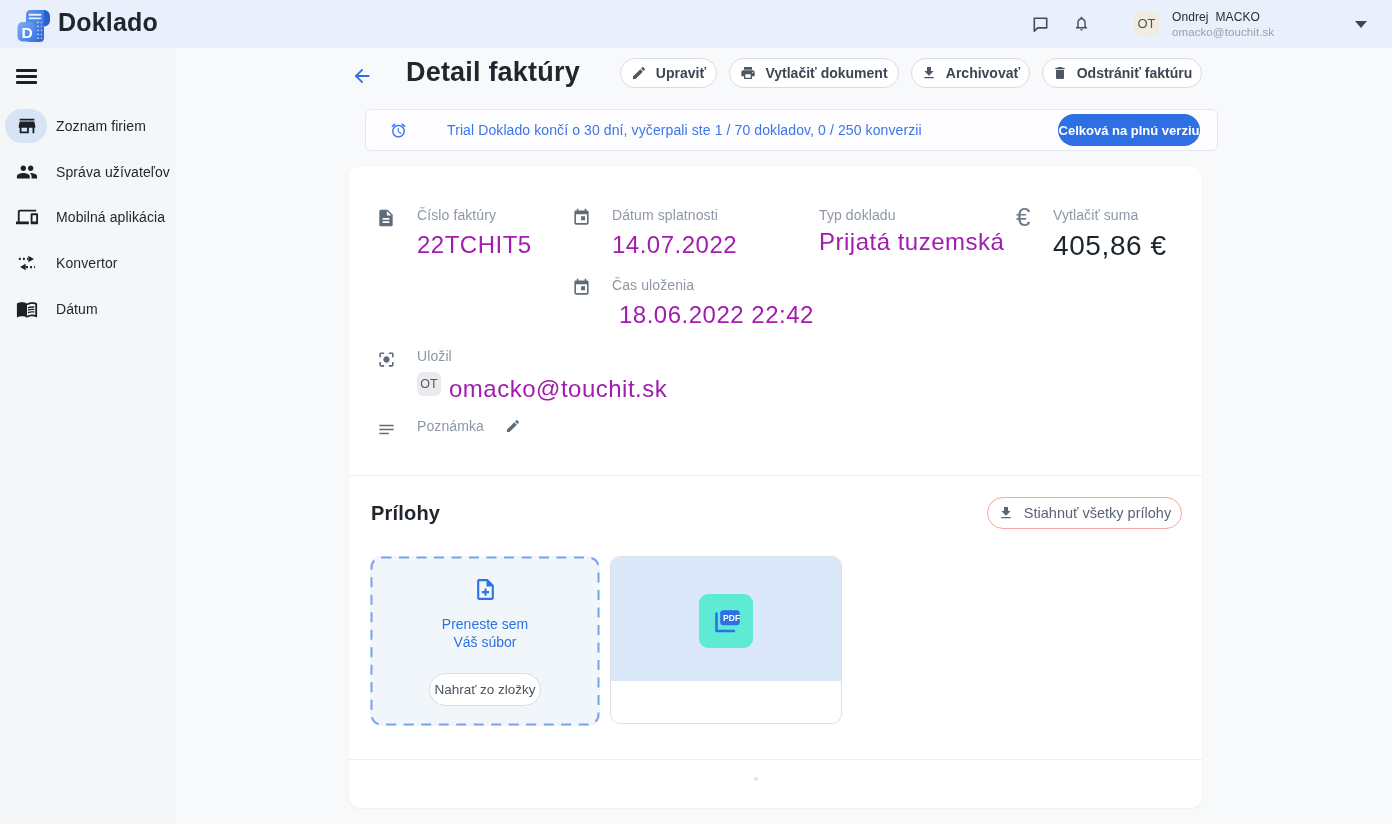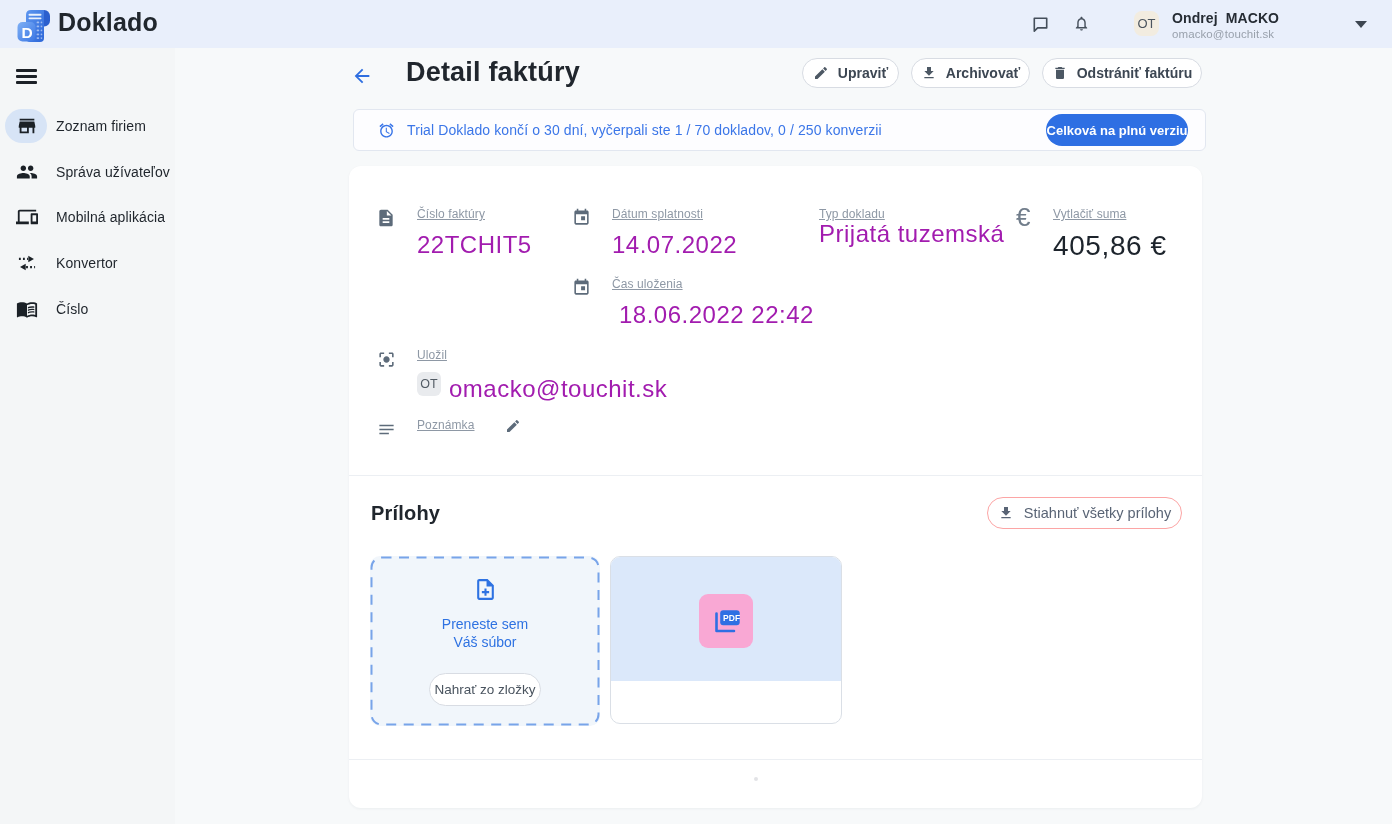--- a/index.html
+++ b/index.html
@@ -6,62 +6,62 @@
 *{margin:0;padding:0;box-sizing:border-box;}
 html,body{width:1392px;height:824px;overflow:hidden;}
 body{font-family:"Liberation Sans",sans-serif;background:#f7f9fa;position:relative;color:#20262d;}
 .topbar{position:absolute;left:0;top:0;width:1392px;height:48px;background:#e9effb;display:flex;align-items:center;}
 .logo{display:flex;align-items:center;margin-left:16px;}
 .logo svg{display:block;}
 .logoword{font-size:25px;font-weight:bold;color:#20262d;letter-spacing:.2px;margin-left:8px;margin-top:-3px;}
 .tbicon{position:absolute;display:flex;}
 .avatar{position:absolute;left:1134px;top:11px;width:25px;height:25px;background:#f2ece0;border-radius:8px;display:flex;align-items:center;justify-content:center;font-size:13px;color:#4b545e;}
 .who{position:absolute;left:1172px;top:11px;line-height:1;}
-.who .nm{font-size:14px;color:#262c34;letter-spacing:.1px;font-weight:bold;}
+.who .nm{font-size:12px;color:#262c34;letter-spacing:.1px;}
 .who .em{font-size:11.5px;color:#99a1ac;margin-top:3.5px;letter-spacing:.1px;}
 .caret{position:absolute;left:1355px;top:21px;width:0;height:0;border-left:6px solid transparent;border-right:6px solid transparent;border-top:7px solid #3d4651;}
 .sidebar{position:absolute;left:0;top:48px;width:175px;height:776px;background:#f4f6f7;}
 .burger{position:absolute;left:16px;top:21px;width:21px;height:15px;}
 .burger div{height:2.6px;background:#1c2127;border-radius:1px;margin-bottom:3.4px;}
 .nav{position:absolute;top:55px;left:0;width:175px;}
 .nitem{height:45.8px;display:flex;align-items:center;position:relative;font-size:14px;color:#1e242b;letter-spacing:.1px;}
 .nitem .pill{position:absolute;left:5px;top:5.5px;width:42px;height:34px;border-radius:17px;background:#d7e4f6;}
 .nitem svg{position:relative;margin-left:16px;flex:none;}
 .nitem span{margin-left:18px;position:relative;}
 .main{position:absolute;left:349px;top:0;width:853px;}
 .headrow{position:absolute;left:0;top:57px;width:853px;height:31px;display:flex;align-items:center;}
 .backarr{margin-left:2px;margin-top:6px;display:flex;}
 .h1{font-size:27px;font-weight:bold;color:#20262d;margin-left:33px;letter-spacing:.2px;}
 .btns{margin-left:auto;display:flex;gap:12px;}
 .btn{height:30px;border:1px solid #d8dce3;border-radius:15px;background:#fff;display:flex;align-items:center;justify-content:center;font-size:14px;font-weight:bold;color:#3d4753;white-space:nowrap;}
 .btn svg{margin-right:9px;flex:none;}
-.alert{position:absolute;left:4px;top:109px;width:853px;height:42px;background:#fdfdff;border:1px solid #e2e7f0;border-radius:6px;display:flex;align-items:center;}
+.alert{position:absolute;left:16px;top:109px;width:853px;height:42px;background:#fdfdff;border:1px solid #e2e7f0;border-radius:6px;display:flex;align-items:center;gap:28px;}
 .alert svg{margin-left:24px;flex:none;}
 .alert .atxt{margin-left:12px;font-size:14px;color:#3b76e8;letter-spacing:.1px;}
 .bluebtn{margin-left:auto;margin-right:17px;height:32px;width:142px;border-radius:16px;background:#2e6fe3;color:#fff;font-size:13px;font-weight:bold;display:flex;align-items:center;justify-content:center;}
 .card{position:absolute;left:0;top:166px;width:853px;height:642px;background:#fff;border-radius:12px;box-shadow:0 1px 3px rgba(25,39,60,.05);}
 .abs{position:absolute;}
-.lbl{font-size:12px;color:#8e98a5;letter-spacing:.1px;text-decoration:underline;}
+.lbl{font-size:14px;color:#8e98a5;letter-spacing:.1px;}
 .val{font-size:24px;color:#a21caf;letter-spacing:.5px;}
 .big{font-size:28px;color:#1d242c;letter-spacing:.6px;}
 .euro{font-size:26px;color:#717d8b;}
 .chip{width:24px;height:24px;background:#e9ebee;border-radius:6px;display:flex;align-items:center;justify-content:center;font-size:12.5px;color:#525b64;}
 .divider{position:absolute;left:0;width:853px;height:1px;background:#eceff3;}
 .h2{font-size:20px;font-weight:bold;color:#20262d;letter-spacing:.2px;}
 .btn2{height:32px;width:195px;border:1px solid #fca5a5;border-radius:16px;background:#fff;display:flex;align-items:center;justify-content:center;font-size:14.5px;color:#596475;white-space:nowrap;}
 .btn2 svg{margin-right:10px;}
 .tile1{position:absolute;left:21px;top:390px;width:230px;height:170px;}
 .tile1 .inner{position:absolute;inset:0;border-radius:10px;background:#f1f6fb;}
 .t1c{position:absolute;inset:0;display:flex;flex-direction:column;align-items:center;}
 .t1c svg{margin-top:21px;}
 .t1t{margin-top:13px;font-size:14px;color:#2e72e2;text-align:center;line-height:18px;}
 .upbtn{margin-top:22px;height:33px;width:112px;border:1px solid #d8dce3;border-radius:17px;background:#fff;display:flex;align-items:center;justify-content:center;font-size:13.5px;color:#4a545f;}
 .tile2{position:absolute;left:261px;top:390px;width:232px;height:168px;border:1px solid #dadfe6;border-radius:10px;background:#fff;overflow:hidden;}
 .thumb{height:124px;background:#dbe8fa;position:relative;}
-.psq{position:absolute;left:88px;top:37px;width:54px;height:54px;background:#f9a8d4;border-radius:9px;display:flex;align-items:center;justify-content:center;}
+.psq{position:absolute;left:88px;top:37px;width:54px;height:54px;background:#5eead4;border-radius:9px;display:flex;align-items:center;justify-content:center;}
 .fname{padding:5px 8px 0 5px;font-size:14px;color:#222a33;line-height:18px;letter-spacing:.1px;}
 .dot{position:absolute;left:405px;top:611px;width:4px;height:4px;border-radius:2px;background:#caccd1;opacity:.55;}
 </style>
 </head>
 <body>
 <div class="topbar">
   <div class="logo">
     <svg width="34" height="35" viewBox="0 0 34 35">
       <defs>
         <linearGradient id="g1" x1="0" y1="0" x2="1" y2="1">
@@ -144,36 +144,39 @@
           <line x1="11" y1="16.4" x2="20.8" y2="16.4" stroke="#1b2127" stroke-width="2.5" stroke-dasharray="2 2.4"></line>
           <path d="M10.6 12.8 L4.4 16.4 L10.6 20 Z" fill="#1b2127"></path>
         </svg>
         <span>Konvertor</span>
       </div>
     <div class="nitem">
         <svg width="22" height="22" viewBox="0 0 24 24" fill="#1b2127">
           <path d="M21 5c-1.11-.35-2.33-.5-3.5-.5-1.95 0-4.05.4-5.5 1.5-1.45-1.1-3.55-1.5-5.5-1.5S2.45 4.9 1 6v14.65c0 .25.25.5.5.5.1 0 .15-.05.25-.05C3.1 20.45 5.05 20 6.5 20c1.95 0 4.05.4 5.5 1.5 1.35-.85 3.8-1.5 5.5-1.5 1.65 0 3.35.3 4.75 1.05.1.05.15.05.25.05.25 0 .5-.25.5-.5V6c-.6-.45-1.25-.75-2-1zm0 13.5c-1.1-.35-2.3-.5-3.5-.5-1.7 0-4.15.65-5.5 1.5V8c1.35-.85 3.8-1.5 5.5-1.5 1.2 0 2.4.15 3.5.5v11.5z"></path>
           <path d="M17.5 10.5c.88 0 1.73.09 2.5.26V9.24c-.79-.15-1.64-.24-2.5-.24-1.7 0-3.24.29-4.5.83v1.66c1.13-.64 2.7-.99 4.5-.99zM13 12.49v1.66c1.13-.64 2.7-.99 4.5-.99.88 0 1.73.09 2.5.26v-1.52c-.79-.16-1.64-.24-2.5-.24-1.7 0-3.24.3-4.5.83zm4.5 1.84c-1.7 0-3.24.29-4.5.83v1.66c1.13-.64 2.7-.99 4.5-.99.88 0 1.73.09 2.5.26v-1.52c-.79-.16-1.64-.25-2.5-.24z" fill="#1b2127"></path>
         </svg>
-        <span>Číslo</span>
+        <span>Dátum</span>
       </div>
   </div>
 </div>
 <div class="main">
   <div class="headrow">
     <div class="backarr">
         <svg width="22" height="22" viewBox="0 0 24 24" fill="#2e6ee0">
           <path d="M20 11H7.83l5.59-5.59L12 4l-8 8 8 8 1.41-1.41L7.83 13H20v-2z"></path>
         </svg>
       </div>
     <div class="h1">Detail faktúry</div>
     <div class="btns">
       <div class="btn" style="width:97px;"><svg width="16" height="16" viewBox="0 0 24 24" fill="#4d5864">
             <path d="M3 17.25V21h3.75L17.81 9.94l-3.75-3.75L3 17.25zM20.71 7.04c.39-.39.39-1.02 0-1.41l-2.34-2.34c-.39-.39-1.02-.39-1.41 0l-1.83 1.83 3.75 3.75 1.83-1.83z"></path>
           </svg>Upraviť</div>
+      <div class="btn" style="width:170px;"><svg width="16" height="16" viewBox="0 0 24 24" fill="#4d5864">
+            <path d="M19 8H5c-1.66 0-3 1.34-3 3v6h4v4h12v-4h4v-6c0-1.66-1.34-3-3-3zm-3 11H8v-5h8v5zm3-7c-.55 0-1-.45-1-1s.45-1 1-1 1 .45 1 1-.45 1-1 1zm-1-9H6v4h12V3z"></path>
+          </svg>Vytlačiť dokument</div>
       <div class="btn" style="width:119px;"><svg width="16" height="16" viewBox="0 0 24 24" fill="#4d5864">
             <path d="M19 9h-4V3H9v6H5l7 7 7-7zM5 18v2h14v-2H5z"></path>
           </svg>Archivovať</div>
       <div class="btn" style="width:160px;"><svg width="16" height="16" viewBox="0 0 24 24" fill="#4d5864">
             <path d="M6 19c0 1.1.9 2 2 2h8c1.1 0 2-.9 2-2V7H6v12zM19 4h-3.5l-1-1h-5l-1 1H5v2h14V4z"></path>
           </svg>Odstrániť faktúru</div>
     </div>
   </div>
   <div class="alert">
     <svg width="17" height="17" viewBox="0 0 24 24" fill="#3b76e8">
@@ -187,21 +190,21 @@
         <path d="M14 2H6c-1.1 0-1.99.9-1.99 2L4 20c0 1.1.89 2 1.99 2H18c1.1 0 2-.9 2-2V8l-6-6zm2 16H8v-2h8v2zm0-4H8v-2h8v2zm-3-5V3.5L18.5 9H13z"></path>
       </svg>
     <div class="abs lbl" style="left:68px;top:41px;">Číslo faktúry</div>
     <div class="abs val" style="left:68px;top:65px;">22TCHIT5</div>
     <svg class="abs" style="left:223px;top:42px;" width="19" height="19" viewBox="0 0 24 24" fill="#5d6b7a">
         <path d="M19 3h-1V1h-2v2H8V1H6v2H5c-1.11 0-1.99.9-1.99 2L3 19c0 1.1.89 2 2 2h14c1.1 0 2-.9 2-2V5c0-1.1-.9-2-2-2zm0 16H5V8h14v11zm-7.5-8.5h5v5h-5z"></path>
       </svg>
     <div class="abs lbl" style="left:263px;top:41px;">Dátum splatnosti</div>
     <div class="abs val" style="left:263px;top:65px;">14.07.2022</div>
     <div class="abs lbl" style="left:470px;top:41px;">Typ dokladu</div>
-    <div class="abs val" style="left:470px;top:54px;">Prijatá tuzemská</div>
+    <div class="abs val" style="left:470px;top:62px;">Prijatá tuzemská</div>
     <div class="abs euro" style="left:667px;top:36px;">€</div>
     <div class="abs lbl" style="left:704px;top:41px;">Vytlačiť suma</div>
     <div class="abs big" style="left:704px;top:64px;">405,86 €</div>
     <svg class="abs" style="left:223px;top:112px;" width="19" height="19" viewBox="0 0 24 24" fill="#5d6b7a">
         <path d="M19 3h-1V1h-2v2H8V1H6v2H5c-1.11 0-1.99.9-1.99 2L3 19c0 1.1.89 2 2 2h14c1.1 0 2-.9 2-2V5c0-1.1-.9-2-2-2zm0 16H5V8h14v11zm-7.5-8.5h5v5h-5z"></path>
       </svg>
     <div class="abs lbl" style="left:263px;top:111px;">Čas uloženia</div>
     <div class="abs val" style="left:270px;top:135px;">18.06.2022 22:42</div>
     <svg class="abs" style="left:28px;top:184px;" width="19" height="19" viewBox="0 0 24 24" fill="#5d6b7a">
         <path d="M5 15H3v4c0 1.1.9 2 2 2h4v-2H5v-4zM5 5h4V3H5c-1.1 0-2 .9-2 2v4h2V5zm14-2h-4v2h4v4h2V5c0-1.1-.9-2-2-2zm0 16h-4v2h4c1.1 0 2-.9 2-2v-4h-2v4zM12 8c-2.21 0-4 1.79-4 4s1.79 4 4 4 4-1.79 4-4-1.79-4-4-4z"></path>

